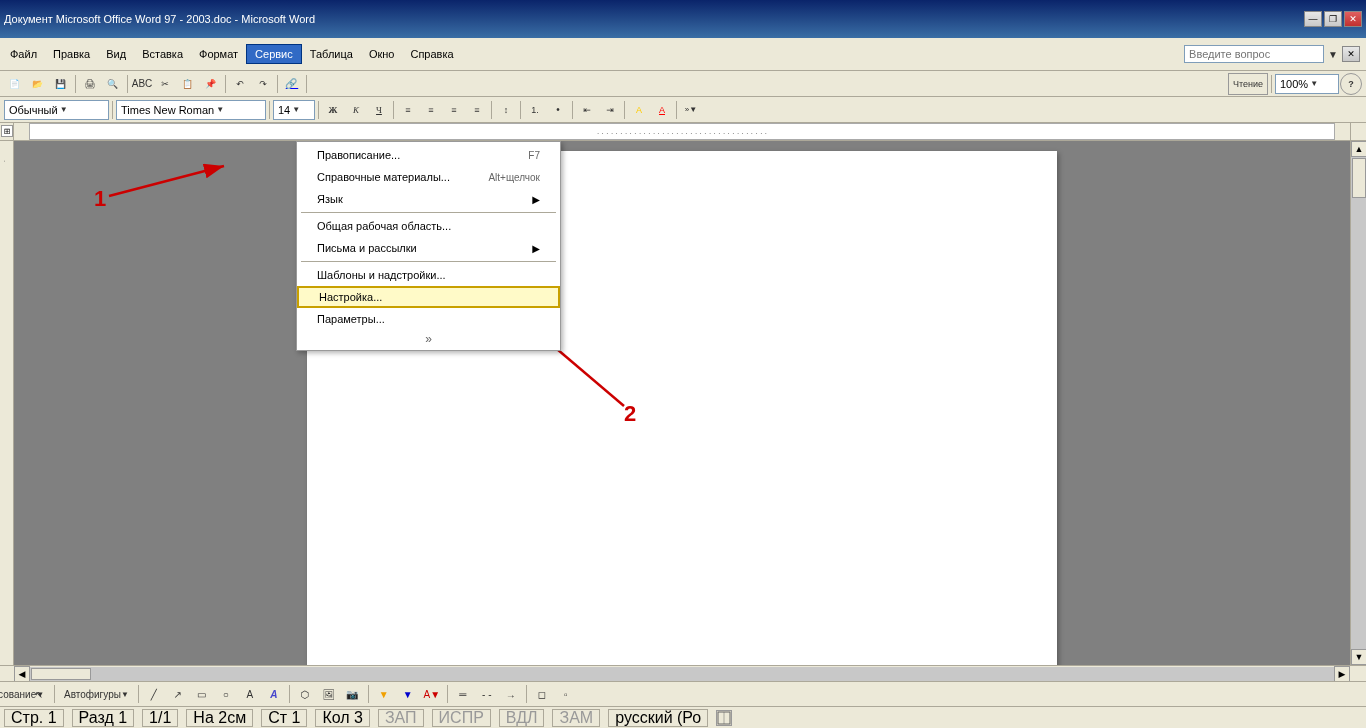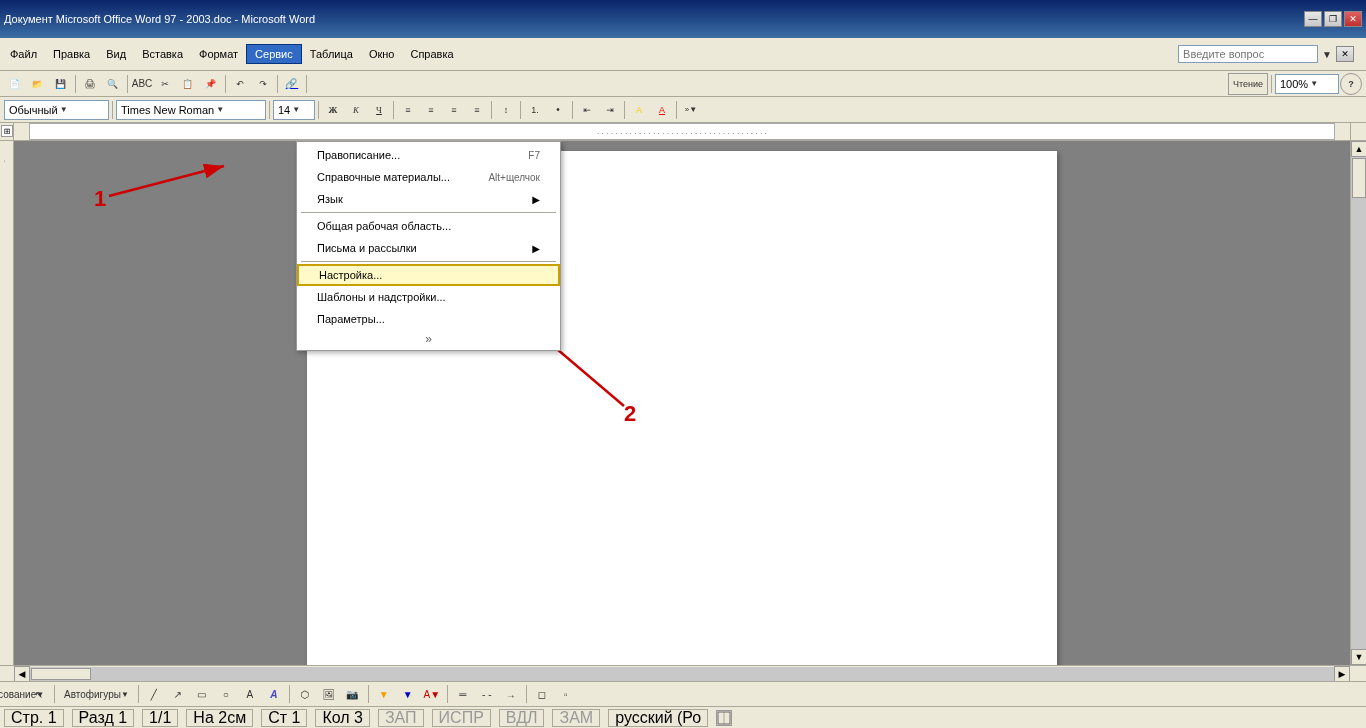--- a/index.html
+++ b/index.html
@@ -181,21 +181,21 @@
     <div class="menu-item">Файл</div>
     <div class="menu-item">Правка</div>
     <div class="menu-item">Вид</div>
     <div class="menu-item">Вставка</div>
     <div class="menu-item">Формат</div>
     <div class="menu-item active">Сервис</div>
     <div class="menu-item">Таблица</div>
     <div class="menu-item">Окно</div>
     <div class="menu-item">Справка</div>
     <div style="flex:1;"></div>
-    <div style="display:flex; align-items:center; gap:4px; margin-right:10px;">
+    <div style="display:flex; align-items:center; gap:4px; margin-right:4px;">
       <input type="text" style="width: 140px; height: 18px; border: 1px solid rgb(127, 157, 185); font-size: 11px; padding: 0px 4px; color: rgb(153, 153, 153);" placeholder="Введите вопрос">
       <div style="font-size:10px; color:#333;">▼</div>
       <div class="title-btn">✕</div>
     </div>
   </div>
 
   <div class="tb-row">
     <div class="tb-icon">📄</div>
     <div class="tb-icon">📂</div>
     <div class="tb-icon">💾</div>
@@ -327,26 +327,26 @@
         <div class="dropdown-item">
           <span>Общая рабочая область...</span>
         </div>
 
         <div class="dropdown-item">
           <span>Письма и рассылки</span>
           <span class="arrow">▶</span>
         </div>
         <div class="dropdown-sep"></div>
 
+        <div class="dropdown-item">
+          <span>Шаблоны и надстройки...</span>
+        </div>
+
         <div class="dropdown-item highlighted">
           <span>Настройка...</span>
-        </div>
-
-        <div class="dropdown-item">
-          <span>Шаблоны и надстройки...</span>
         </div>
 
         <div class="dropdown-item">
           <span>Параметры...</span>
         </div>
 
         <div style="display:flex; justify-content:center; padding:2px 0;">
           <span style="font-size:12px; color:#666; cursor:pointer;">»</span>
         </div>
       </div>

